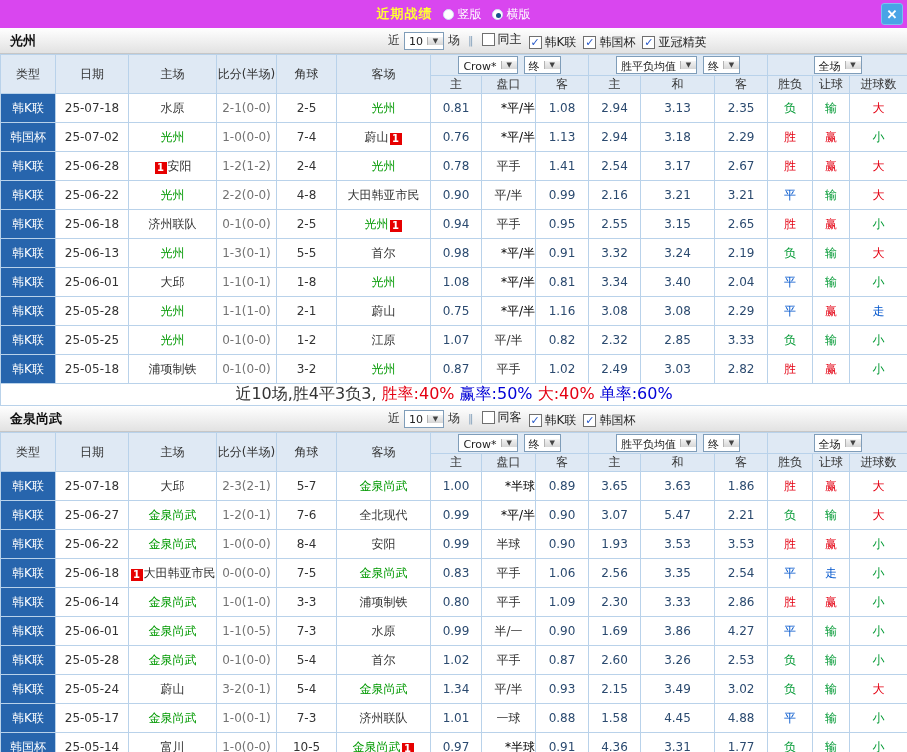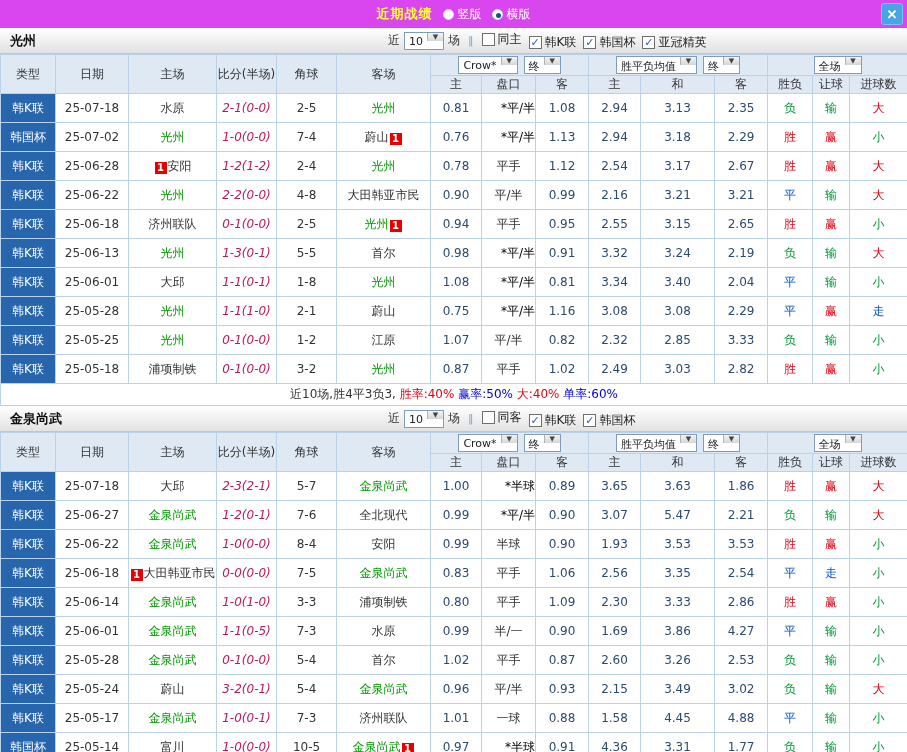--- a/index.html
+++ b/index.html
@@ -16,45 +16,45 @@
 
   
   .section-header { height:26px; background:linear-gradient(#ffffff,#e2e2e2); border-bottom:1px solid #c6c6c6; position:relative; display:flex; align-items:center; }
   .team-name { font-weight:bold; font-size:13px; color:#111; margin-left:10px; }
   .filter-controls { position:absolute; left:388px; top:0; height:100%; display:flex; align-items:center; gap:4px; white-space:nowrap; }
   .divider { color:#8aa4bd; margin:0 4px; font-size:11px; }
   .filter-opt { display:inline-flex; align-items:center; gap:3px; margin-right:7px; cursor:pointer; color:#222; }
   .cb { width:13px; height:13px; border:1px solid #6f6f6f; background:#fff; font-size:11px; line-height:11px; color:#2456c8; font-weight:bold; display:inline-flex; align-items:center; justify-content:center; }
 
   
-  .fsel { display:inline-flex; align-items:flex-start; height:18px; border:1px solid #7f9db9; background:#fff; font-size:11px; cursor:pointer; vertical-align:middle; }
+  .fsel { display:inline-flex; align-items:center; height:18px; border:1px solid #7f9db9; background:#fff; font-size:11px; cursor:pointer; vertical-align:middle; }
   .fsel .v { padding:2px 4px 0 4px; color:#222; }
   .fsel .a { width:16px; background:linear-gradient(#f4f4f4,#d6d6d6); border-left:1px solid #b3b3b3; font-size:7px; color:#444; display:flex; align-items:center; justify-content:center; }
 
   
   table { border-collapse:collapse; table-layout:fixed; width:907px; }
   th,td { border:1px solid #b9d2ea; text-align:center; white-space:nowrap; overflow:hidden; font-weight:normal; }
   thead th { background:#dfe9f4; color:#333; font-size:12px; }
   thead tr.gr th { height:21px; }
   thead tr.sub th { height:17px; }
   .grp-selects { display:inline-flex; gap:6px; align-items:center; }
   tbody td { height:29px; font-size:12px; background:#fff; }
   td.type { background:#2765ad; color:#fff; }
   td.date { color:#333; }
-  td.score { color:#be185d;font-style:italic; }
+  td.score { color:#737373; }
   td.corner { color:#333; }
   td.odd { color:#2b4a6f; }
   td.line { color:#333; }
   td.line-red { color:#000000;text-align:right; }
   .t-green { color:#009900; }
   td.res-r { color:#e40012; }
   td.res-g { color:#009933; }
   td.res-b { color:#0055cc; }
   .badge1 { display:inline-block; width:12px; height:12px; line-height:12px; background:#e60000; color:#fff; font-size:10px; font-weight:bold; vertical-align:-1px; margin:0 1px; text-align:center; }
-  tr.summary td { height:22px; font-size:12px; }
+  tr.summary td { height:22px; font-size:16px; }
   .sum-dark { color:#333; }
   .sum-red { color:#e40012; }
   .sum-blue { color:#0000d6; }
 </style>
 </head>
 <body>
 
 <div class="titlebar">
   <span class="title">近期战绩</span>
   <span class="radio-opt">
@@ -203,21 +203,21 @@
           </tr>
           <tr>
             <td class="type">韩K联</td>
             <td class="date">25-06-28</td>
             <td><span><span class="badge1">1</span>安阳</span></td>
             <td class="score">1-2(1-2)</td>
             <td class="corner">2-4</td>
             <td><span class="t-green">光州</span></td>
             <td class="odd">0.78</td>
             <td class="line">平手</td>
-            <td class="odd">1.12</td>
+            <td class="odd">1.41</td>
             <td class="odd">2.54</td>
             <td class="odd">3.17</td>
             <td class="odd">2.67</td>
             <td class="res-r">胜</td>
             <td class="res-r">赢</td>
             <td class="res-r">大</td>
           </tr>
           <tr>
             <td class="type">韩K联</td>
             <td class="date">25-06-22</td>
@@ -558,21 +558,21 @@
             <td class="res-g">输</td>
             <td class="res-g">小</td>
           </tr>
           <tr>
             <td class="type">韩K联</td>
             <td class="date">25-05-24</td>
             <td><span>蔚山</span></td>
             <td class="score">3-2(0-1)</td>
             <td class="corner">5-4</td>
             <td><span class="t-green">金泉尚武</span></td>
-            <td class="odd">0.96</td>
+            <td class="odd">1.34</td>
             <td class="line">平/半</td>
             <td class="odd">0.93</td>
             <td class="odd">2.15</td>
             <td class="odd">3.49</td>
             <td class="odd">3.02</td>
             <td class="res-g">负</td>
             <td class="res-g">输</td>
             <td class="res-r">大</td>
           </tr>
           <tr>

